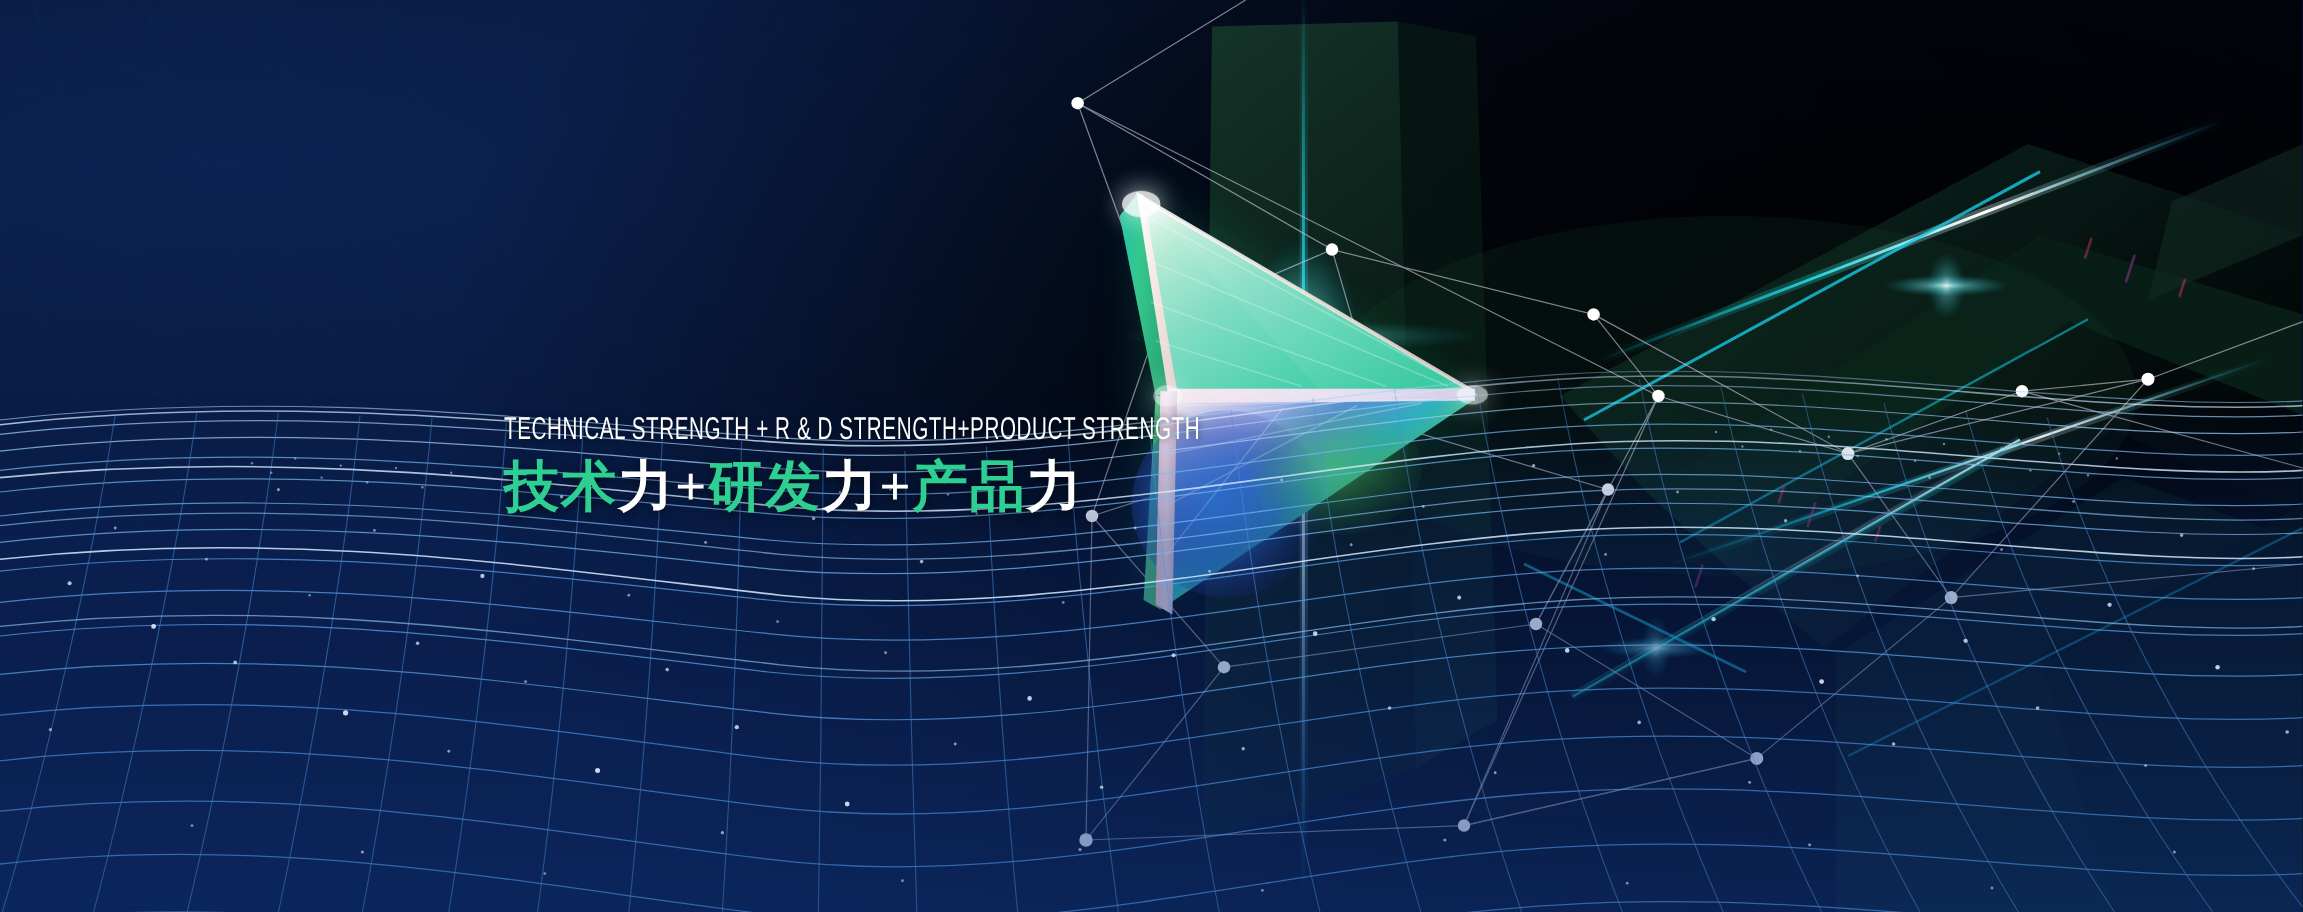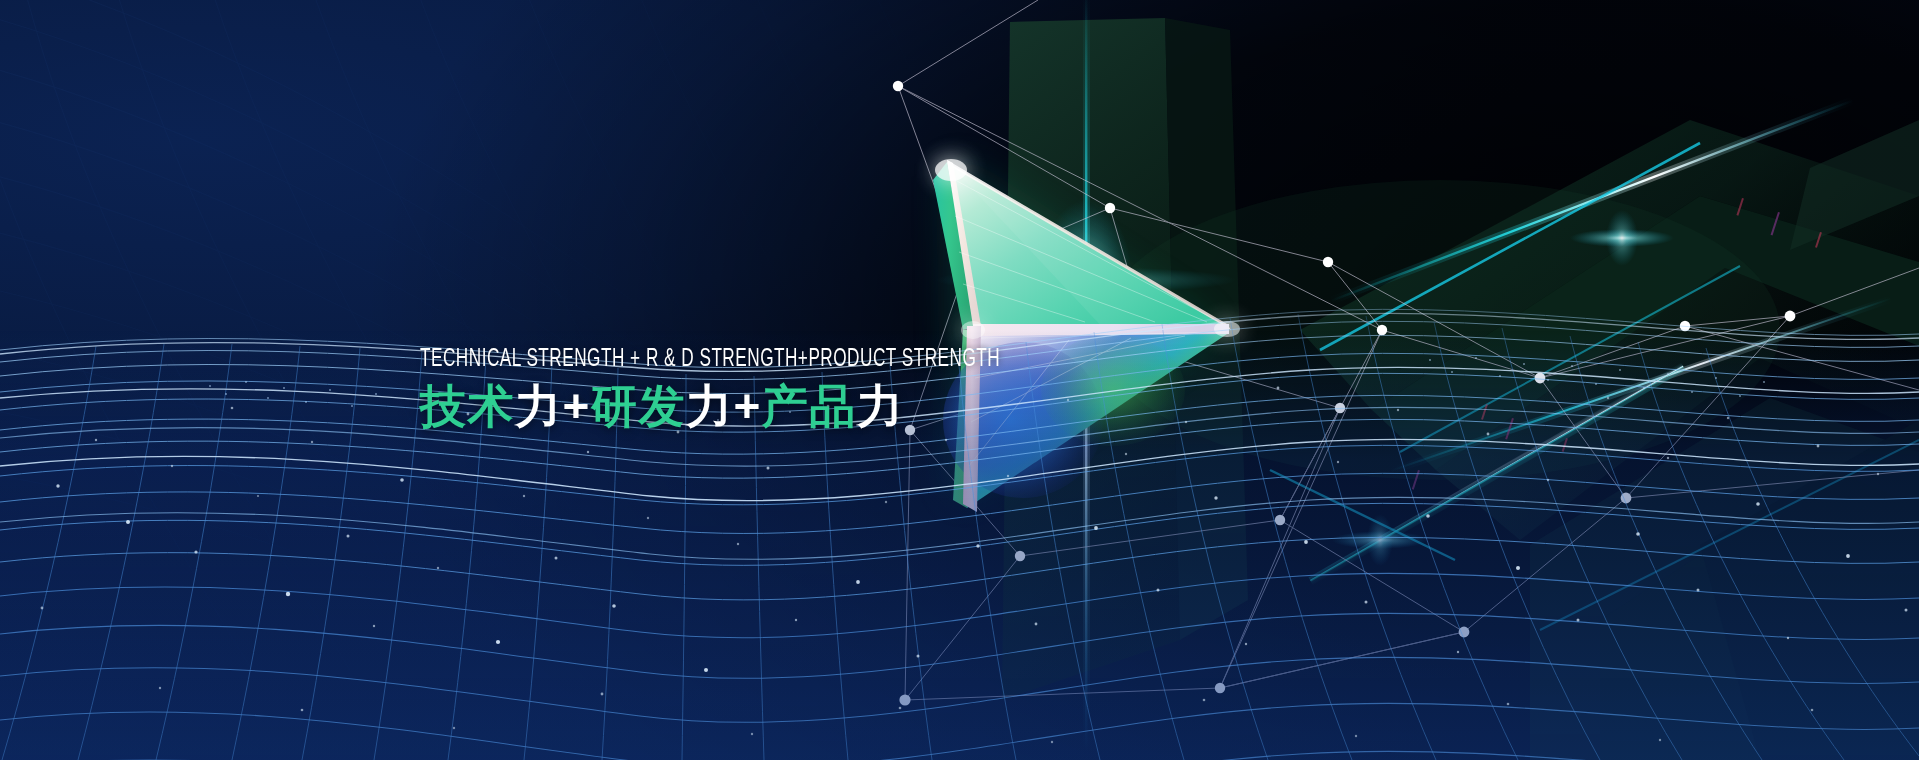--- a/index.html
+++ b/index.html
@@ -70,21 +70,21 @@
     font-family:"Liberation Sans", sans-serif;
     text-shadow:0 0 6px rgba(0,0,0,.55);
   }
   .cn-line{
     margin-top:9px;
     font-size:46px;
     line-height:54px;
     font-weight:700;
     letter-spacing:1.5px;
     white-space:nowrap;
-    font-family:Liberation Sans, sans-serif;
+    font-family:Liberation Serif, serif;
     text-shadow:0 2px 10px rgba(0,0,0,.6);
   }
   .cn-g{color:#2ecf92;}
   .cn-w{color:#ffffff;}
 </style>
 </head>
 <body>
 
 <div id="banner">
 

